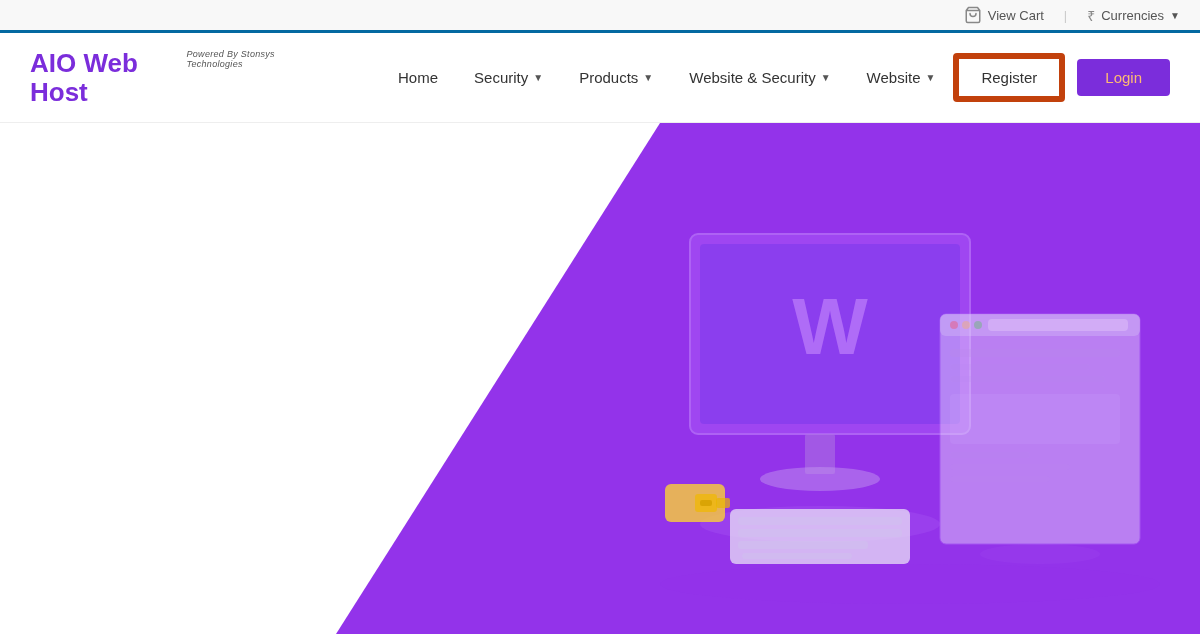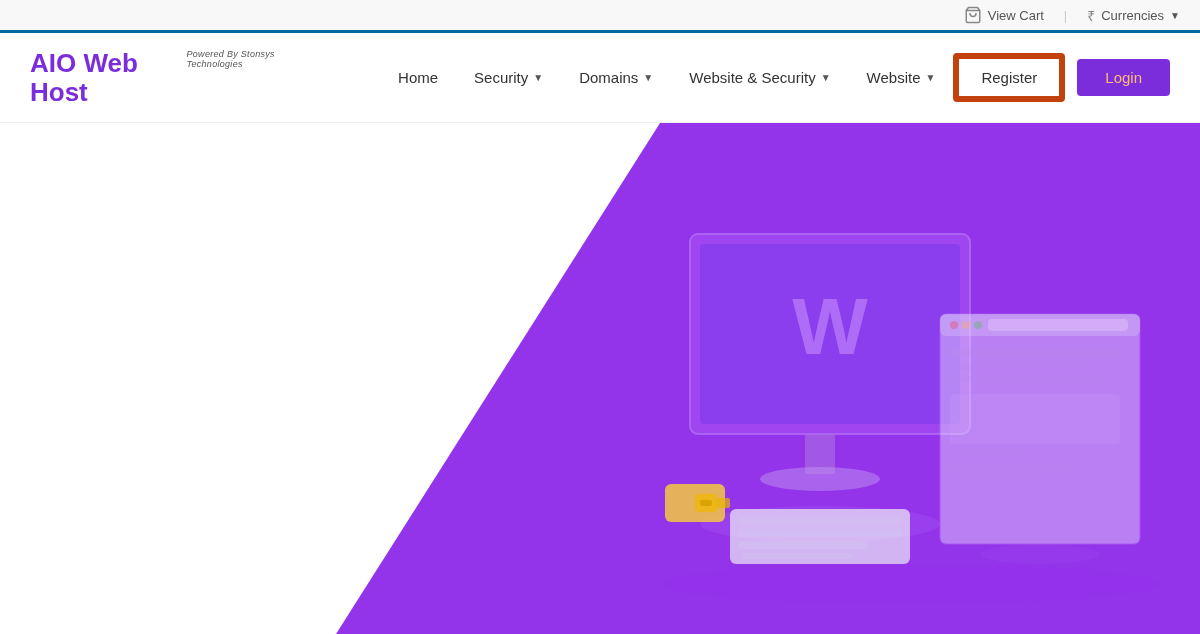--- a/index.html
+++ b/index.html
@@ -194,21 +194,21 @@
 
   <div class="nav-links">
     <a class="nav-item" href="#">
       <span>Home</span>
     </a>
     <a class="nav-item" href="#">
       <span>Security</span>
       <span class="nav-chevron">▼</span>
     </a>
     <a class="nav-item" href="#">
-      <span>Domains</span>
+      <span>Products</span>
       <span class="nav-chevron">▼</span>
     </a>
     <a class="nav-item" href="#">
       <span>Website &amp; Security</span>
       <span class="nav-chevron">▼</span>
     </a>
     <a class="nav-item" href="#">
       <span>Website</span>
       <span class="nav-chevron">▼</span>
     </a>

